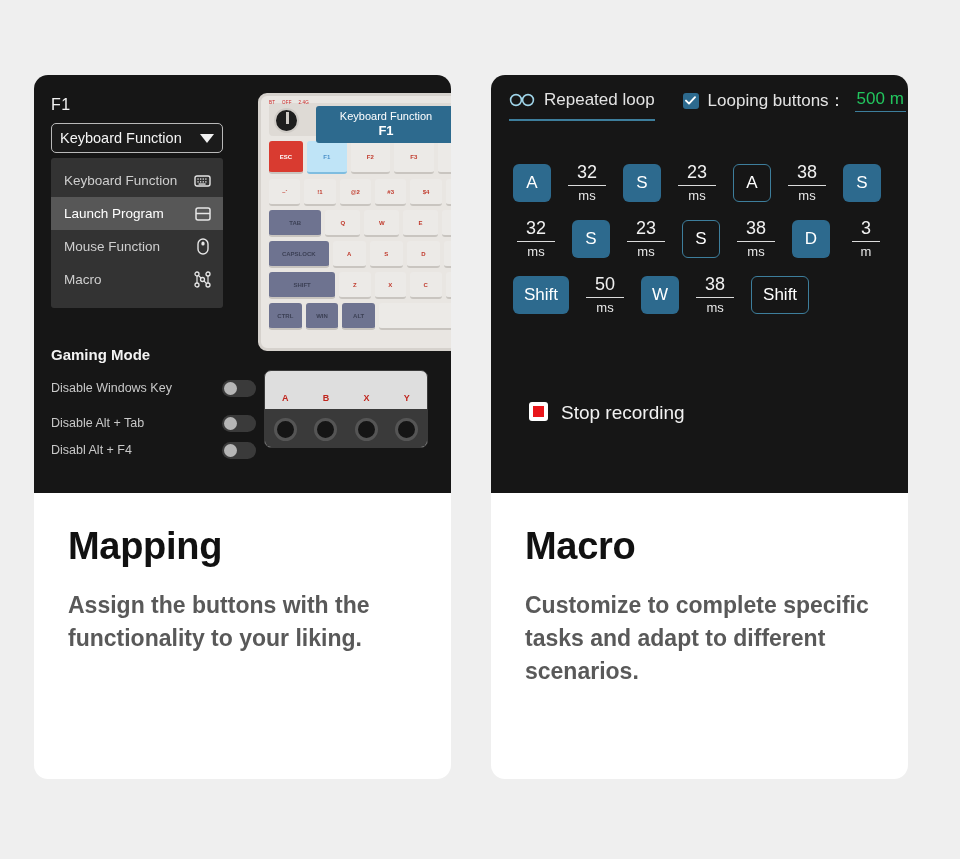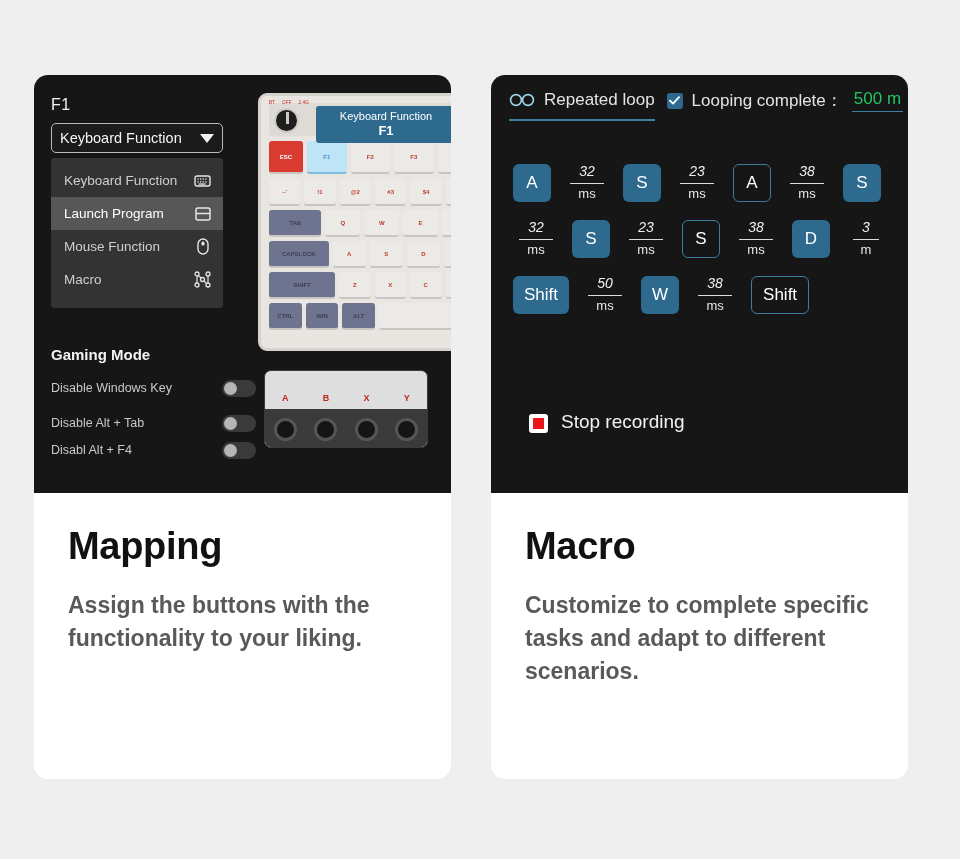--- a/index.html
+++ b/index.html
@@ -161,21 +161,21 @@
     display: flex; align-items: center; justify-content: space-around;
   }
   .pad-knobs i {
     width: 23px; height: 23px; border-radius: 50%;
     background: #151515; border: 3px solid #555; display: block;
   }
 
   
   .macro-head {
     position: absolute; left: 0; top: 0; width: 100%; height: 60px;
-    display: flex; align-items: center; padding-left: 18px; gap: 12px;
+    display: flex; align-items: center; padding-left: 18px; gap: 28px;
     white-space: nowrap;
   }
   .loop-btn { display: flex; align-items: center; gap: 9px;
               border-bottom: 2px solid #3d7e9c; padding-bottom: 9px; }
   .loop-icon { color: #9fd4e8; display: flex; }
   .loop-text { font-size: 17px; color: #e3e3e3; }
   .interval-grp { display: flex; align-items: center; gap: 9px; padding-bottom: 9px; }
   .chk {
     width: 16px; height: 16px; border-radius: 3px; background: #2d6a8e;
     display: flex; align-items: center; justify-content: center; flex: none;
@@ -194,28 +194,28 @@
     display: flex; align-items: center; justify-content: center;
     font-size: 17px; color: #ffffff; padding: 0 11px; flex: none;
   }
   .mkey.fill { background: #2d6a8e; }
   .mkey.outline { background: transparent; border: 1.5px solid #3d7e9c; }
   .gap {
     display: flex; flex-direction: column; align-items: center;
     min-width: 46px; flex: none;
   }
   .gap .num {
-    font-size: 14px; color: #f0f0f0; line-height: 1.25;
-    border-bottom: 1px solid #dcdcdc; padding: 0 9px 2px 9px; font-style: italic;
+    font-size: 18px; color: #f0f0f0; line-height: 1.25;
+    border-bottom: 1px solid #dcdcdc; padding: 0 9px 2px 9px;
   }
   .gap .unit { font-size: 13px; color: #e8e8e8; line-height: 1.5; }
 
   .stop-row {
-    position: absolute; left: 38px; top: 336px;
-    display: flex; align-items: flex-end; gap: 13px;
+    position: absolute; left: 38px; top: 327px;
+    display: flex; align-items: flex-start; gap: 13px;
   }
   .stop-icon {
     width: 19px; height: 19px; background: #fff; border-radius: 3px;
     display: flex; align-items: center; justify-content: center; flex: none;
   }
   .stop-icon i { width: 11px; height: 11px; background: #e8161b; display: block; }
   .stop-text { font-size: 19px; color: #f2f2f2; }
 </style>
 </head>
 <body>
@@ -403,21 +403,21 @@
               </svg>
           </span>
           <span class="loop-text">Repeated loop</span>
         </div>
         <div class="interval-grp">
           <span class="chk">
             <svg width="11" height="9" viewBox="0 0 11 9">
                 <polyline points="1,4.6 4,7.6 10,1.2" fill="none" stroke="#ffffff" stroke-width="1.9" stroke-linecap="round" stroke-linejoin="round"></polyline>
               </svg>
           </span>
-          <span class="interval-label">Looping complete：</span>
+          <span class="interval-label">Looping buttons：</span>
           <span class="interval-value">500 m</span>
         </div>
       </div>
 
       <div class="macro-rows">
 
         <div class="macro-row">
           <span class="mkey fill">A</span>
           <span class="gap">
             <span class="num">32</span>

